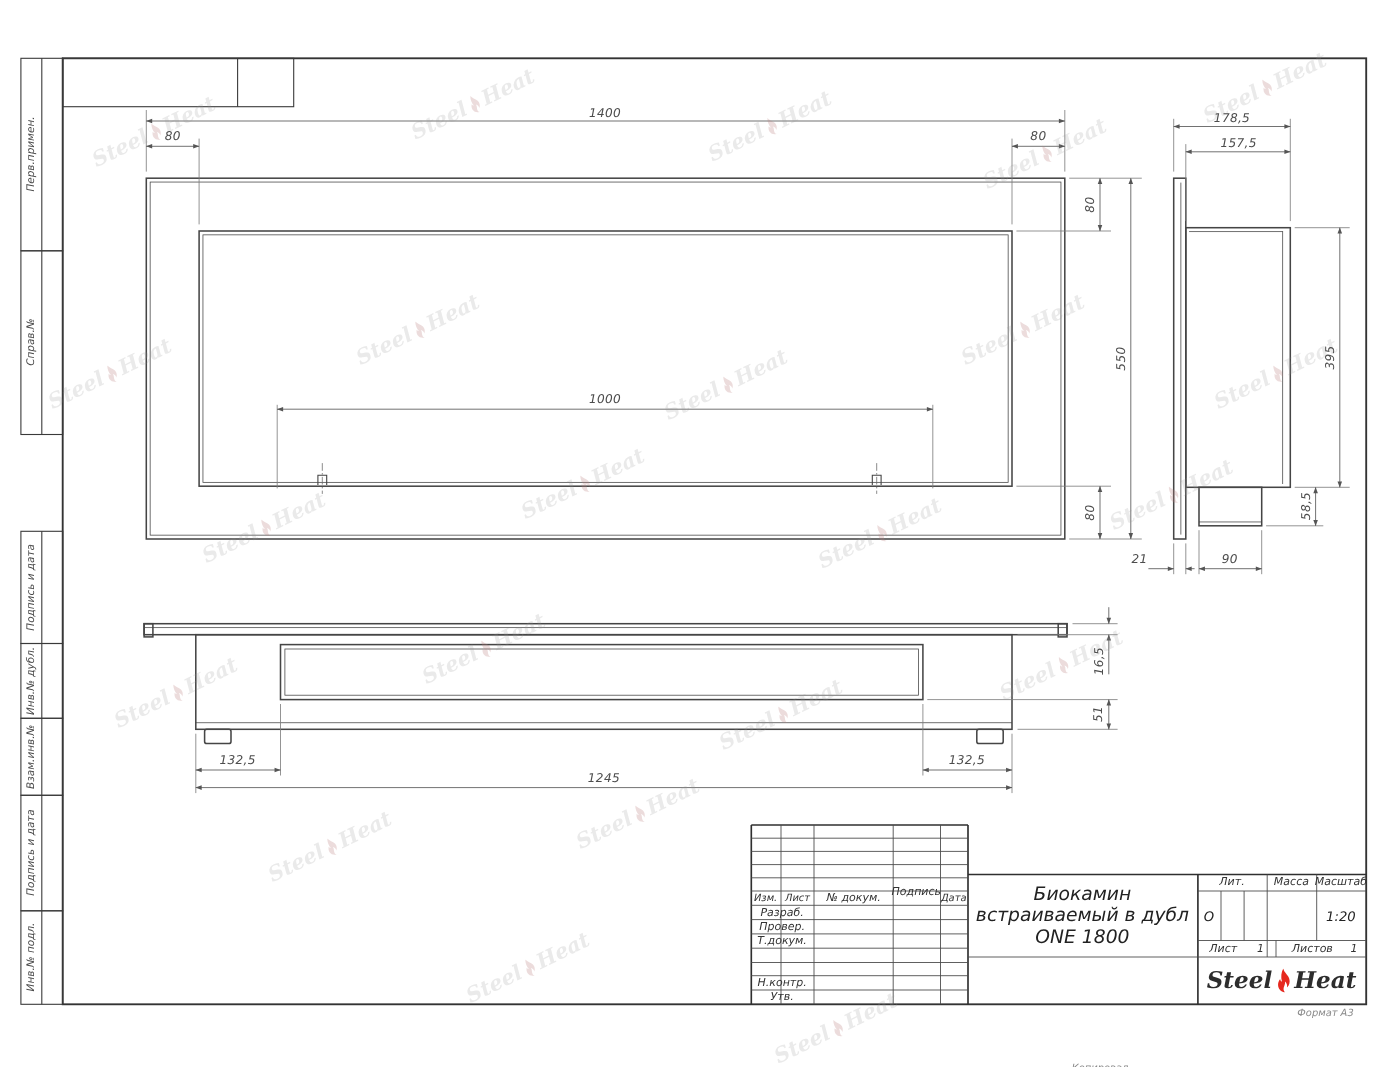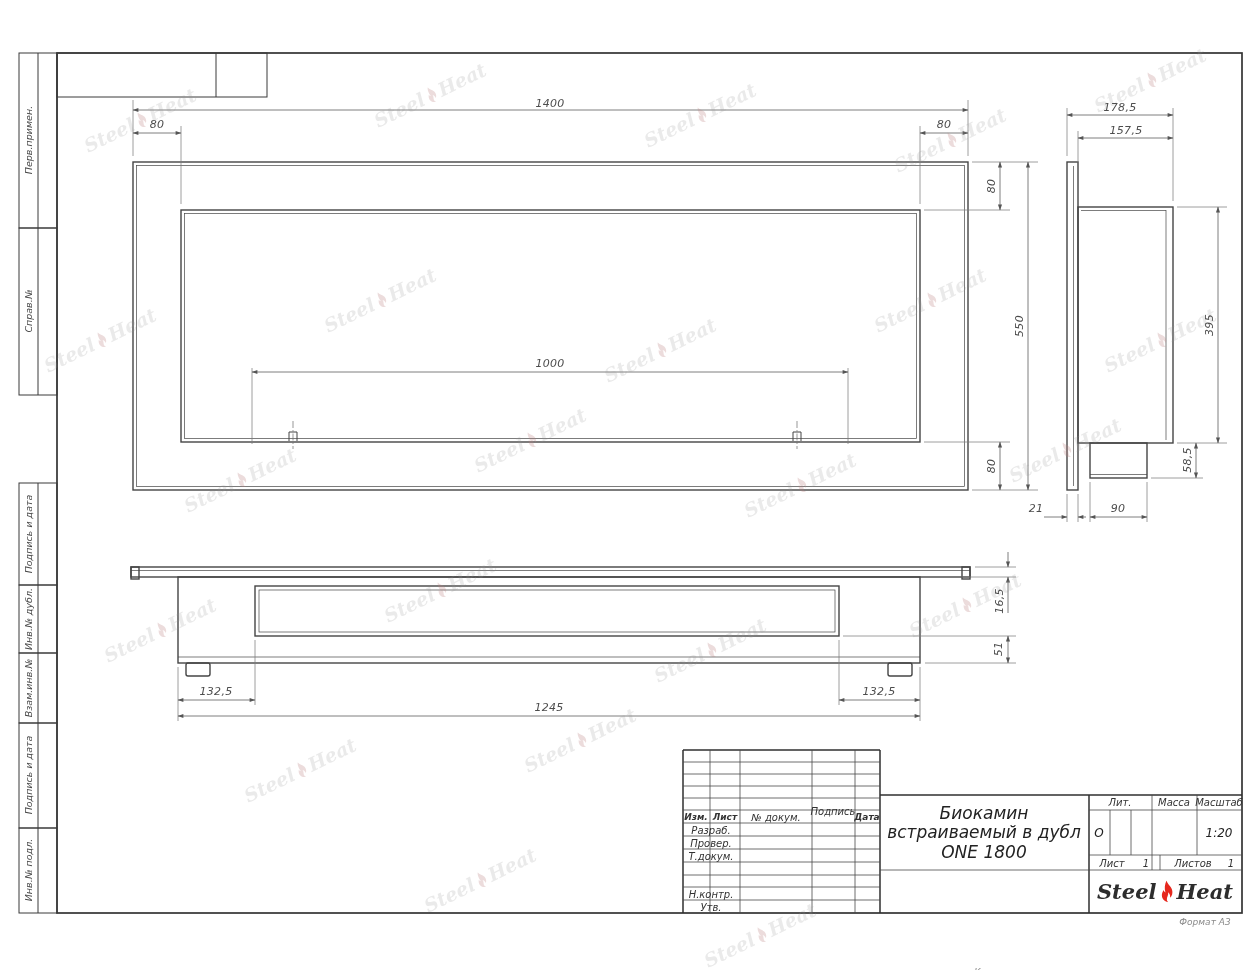--- a/index.html
+++ b/index.html
@@ -3,21 +3,21 @@
 <meta charset="utf-8">
 <style>
   html,body{margin:0;padding:0;background:#fff;}
   body{width:1255px;height:970px;position:relative;font-family:"DejaVu Sans",sans-serif;overflow:hidden;}
   svg.canvas{position:absolute;left:0;top:0;}
   .lbl{position:absolute;transform:translate(-50%,-50%);font-style:italic;color:#3d3d3d;white-space:nowrap;}
   .v{transform:translate(-50%,-50%) rotate(-90deg);}
   .dim{font-size:11px;color:#4d4d4d;letter-spacing:.3px;}
   .side{font-size:9.5px;color:#4a4a4a;}
   .tb{font-size:10px;color:#333;font-style:italic;}
-  .tbs{font-size:9px;color:#333;font-weight:bold;}
+  .tbs{font-size:9px;color:#333;}
   .val{font-size:12px;color:#222;}
   .ttl{font-size:17px;color:#222;}
   .ft{font-size:9px;color:#8a8a8a;}
   .logo{display:flex;align-items:center;gap:2px;font-family:"DejaVu Serif",serif;font-style:italic;font-weight:bold;font-size:21px;color:#2d2d2d;}
   .lf{width:16px;height:22px;color:#e6281e;flex:0 0 auto;}
   .wm{position:absolute;transform:translate(-50%,-50%) rotate(-26deg);display:flex;align-items:center;gap:2px;
       font-family:"DejaVu Serif",serif;font-style:italic;font-weight:bold;font-size:19px;color:rgba(150,150,152,.20);}
   .wmf{width:13px;height:17px;color:rgba(185,130,130,.28);flex:0 0 auto;}
 </style>
 </head>

